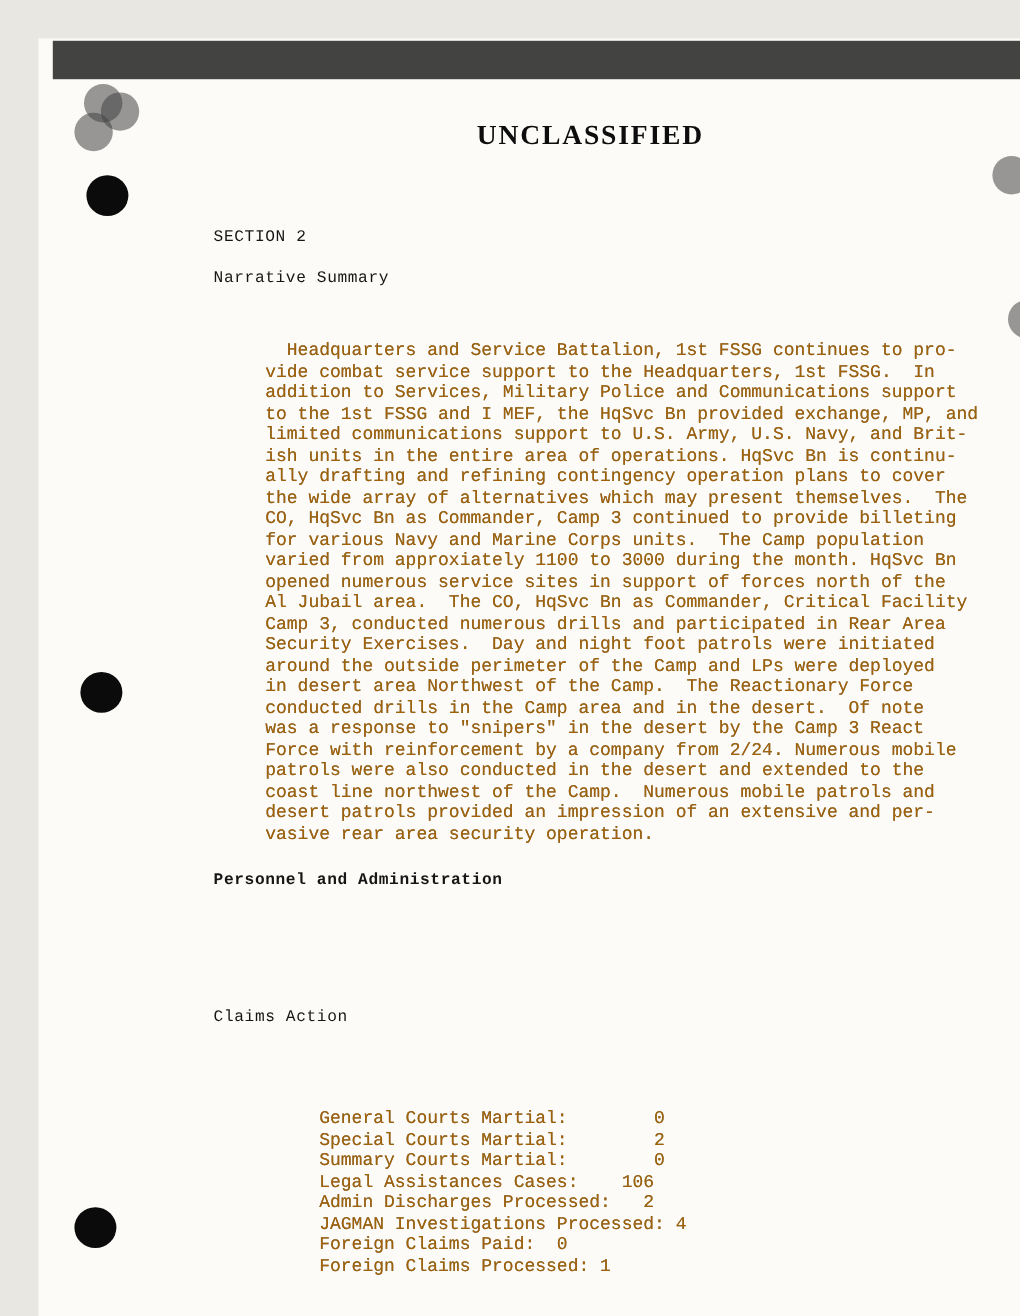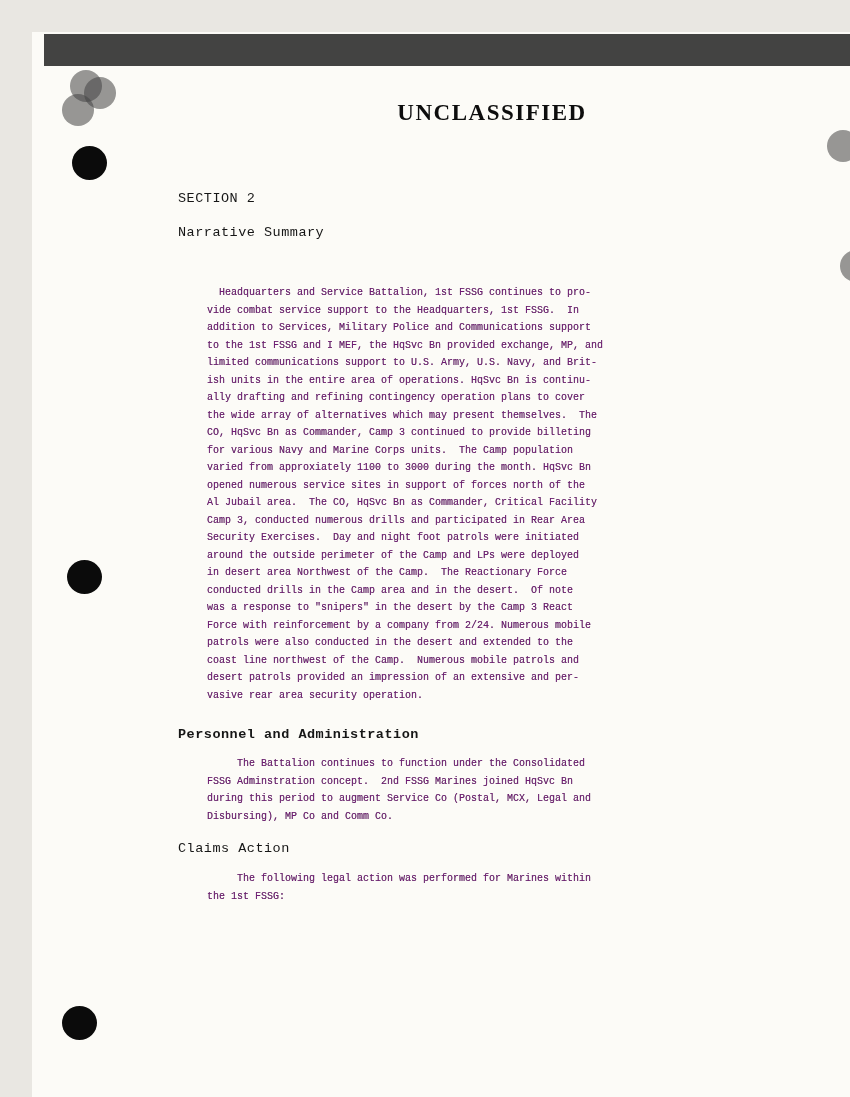--- a/index.html
+++ b/index.html
@@ -55,26 +55,26 @@
     text-align: left;
     font-size: 13.5px;
     letter-spacing: 0.5px;
     white-space: pre;
     color: #161616;
   }
 
   
   .mono-block {
     position: absolute;
-    left: 159px;
+    left: 173px;
     width: 580px;
-    font-size: 10px;
+    font-size: 15px;
     line-height: 17.5px;
     white-space: pre;
-    color: #701a75;
+    color: #a16207;
     text-shadow: 0 0 0.5px rgba(20,20,20,0.55);
   }
 
   
   .speck {
     position: absolute;
     width: 3px; height: 3px;
     border-radius: 50%;
     background: #444;
     opacity: 0.55;
@@ -126,27 +126,29 @@
 conducted drills in the Camp area and in the desert.  Of note
 was a response to "snipers" in the desert by the Camp 3 React
 Force with reinforcement by a company from 2/24. Numerous mobile
 patrols were also conducted in the desert and extended to the
 coast line northwest of the Camp.  Numerous mobile patrols and
 desert patrols provided an impression of an extensive and per-
 vasive rear area security operation.</div>
 
   <div class="center-heading" style="top:679px;font-weight:bold;">Personnel and Administration</div>
 
-  <div class="mono-block" style="top:707px;">     The Battalion continues to function under the Consolidated
-FSSG Adminstration concept.  2nd FSSG Marines joined HqSvc Bn
-during this period to augment Service Co (Postal, MCX, Legal and
-Disbursing), MP Co and Comm Co.</div>
 
   <div class="center-heading" style="top:793px;">Claims Action</div>
 
-  <div class="mono-block" style="top:822px;">     The following legal action was performed for Marines within
-the 1st FSSG:</div>
 
+  <div class="mono-block" style="top:876px;">     General Courts Martial:        0
+     Special Courts Martial:        2
+     Summary Courts Martial:        0
+     Legal Assistances Cases:    106
+     Admin Discharges Processed:   2
+     JAGMAN Investigations Processed: 4
+     Foreign Claims Paid:  0
+     Foreign Claims Processed: 1</div>
 
 
   <div class="classification bottom">UNCLASSIFIED</div>
 
 </div>
 
 </body></html>

